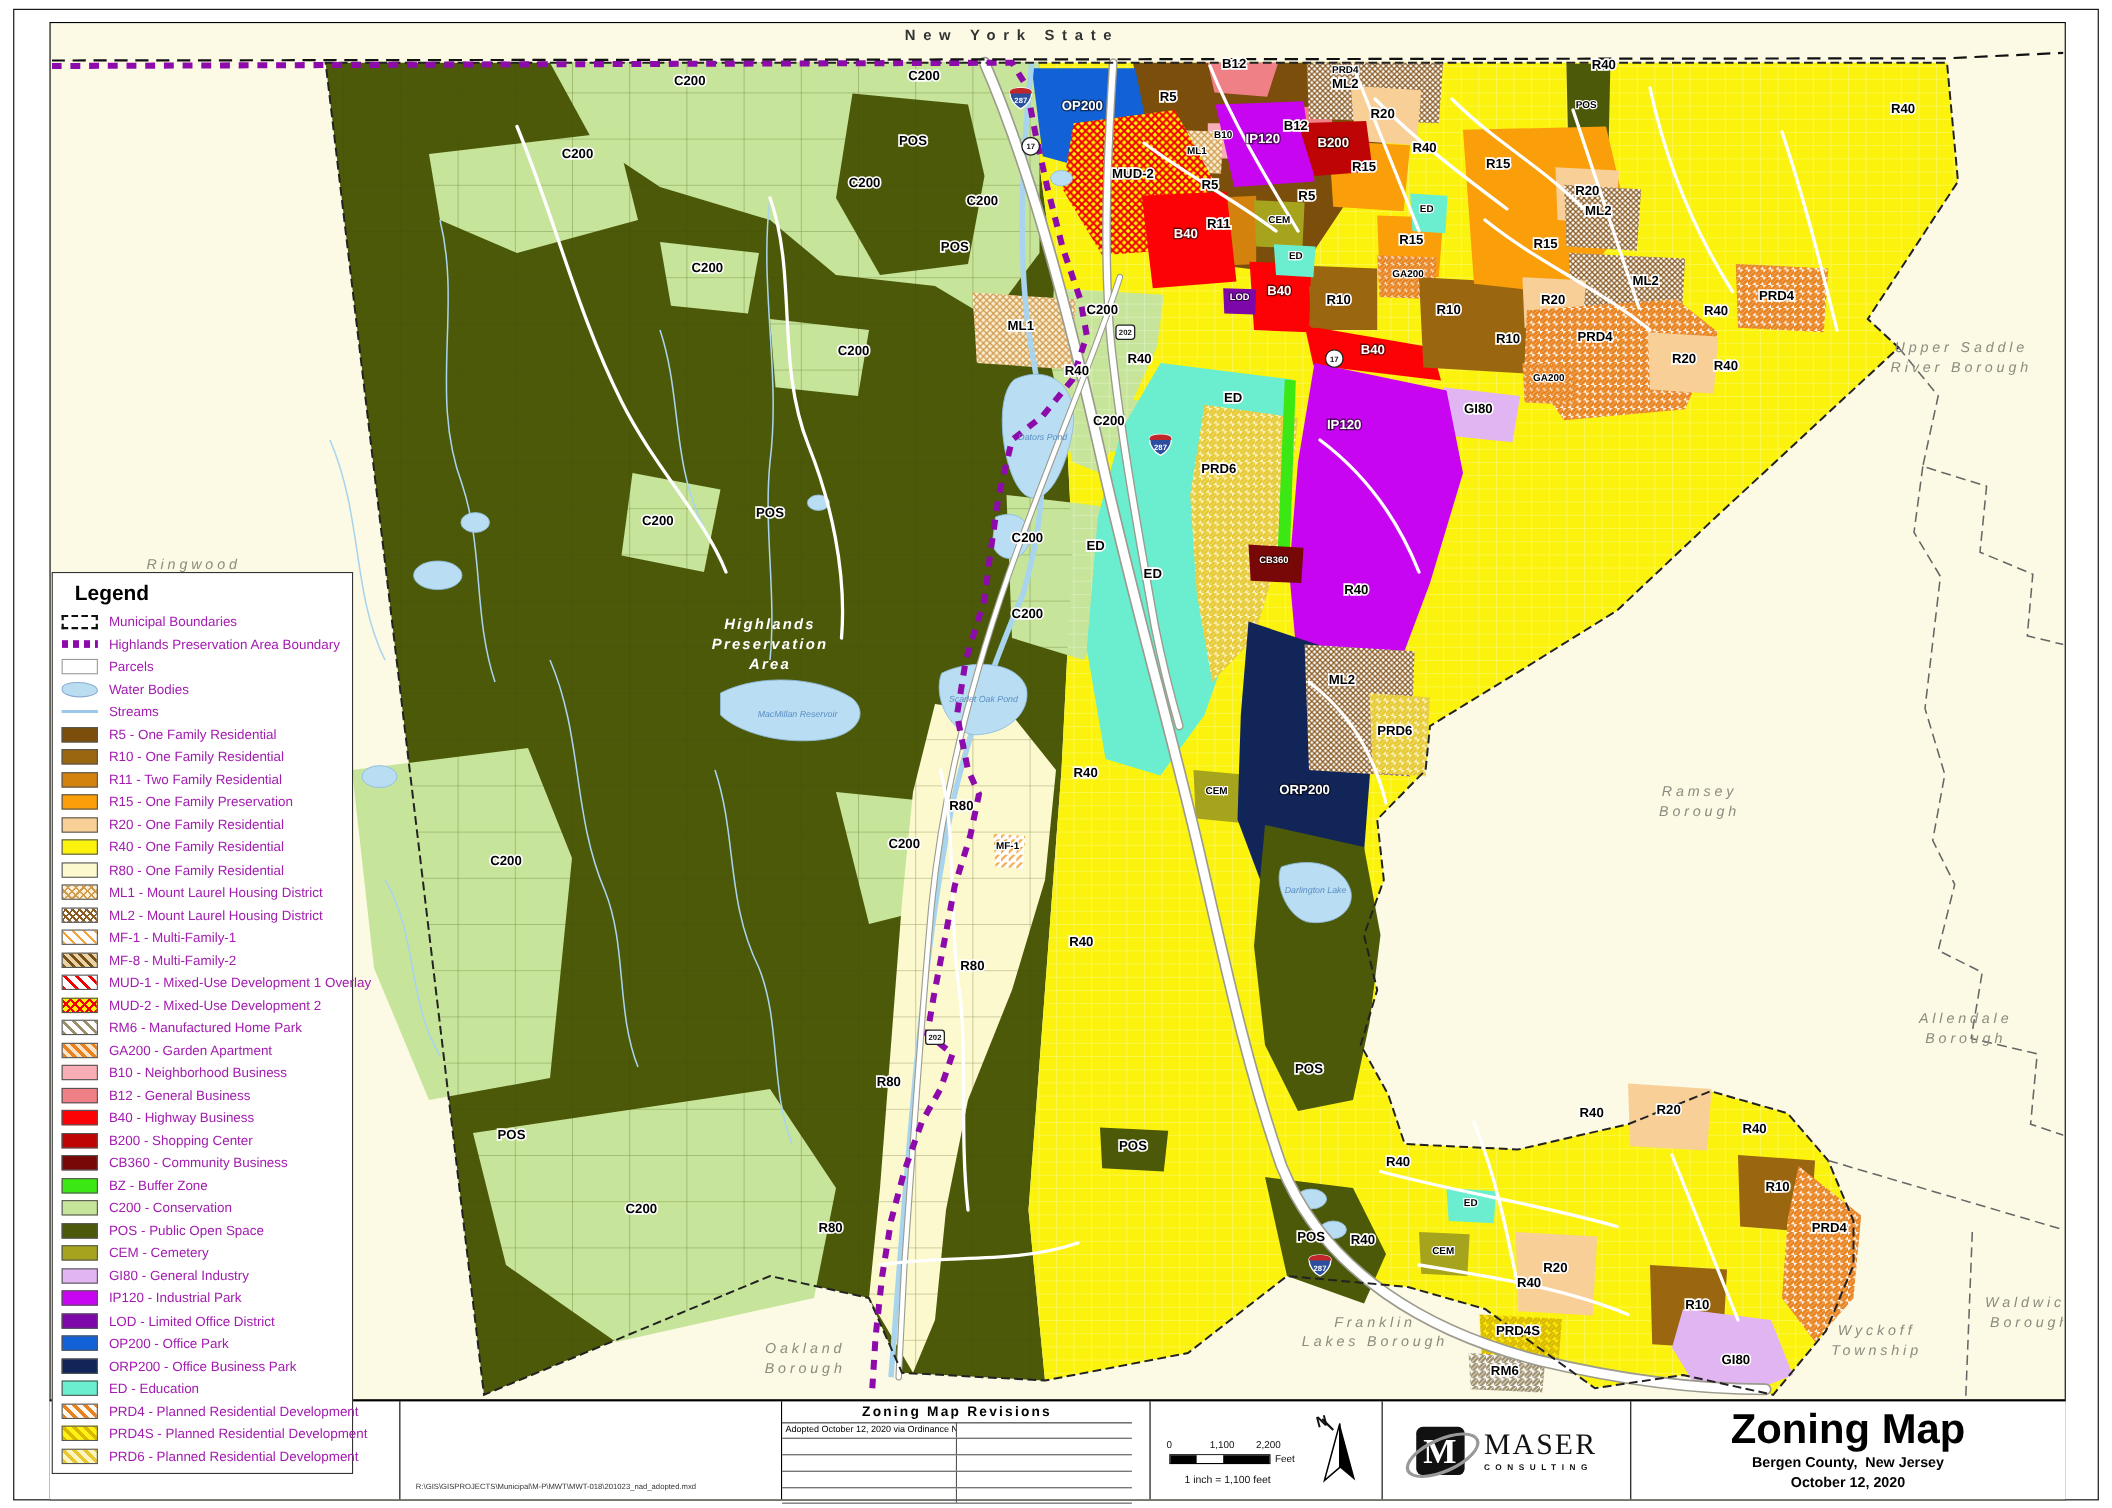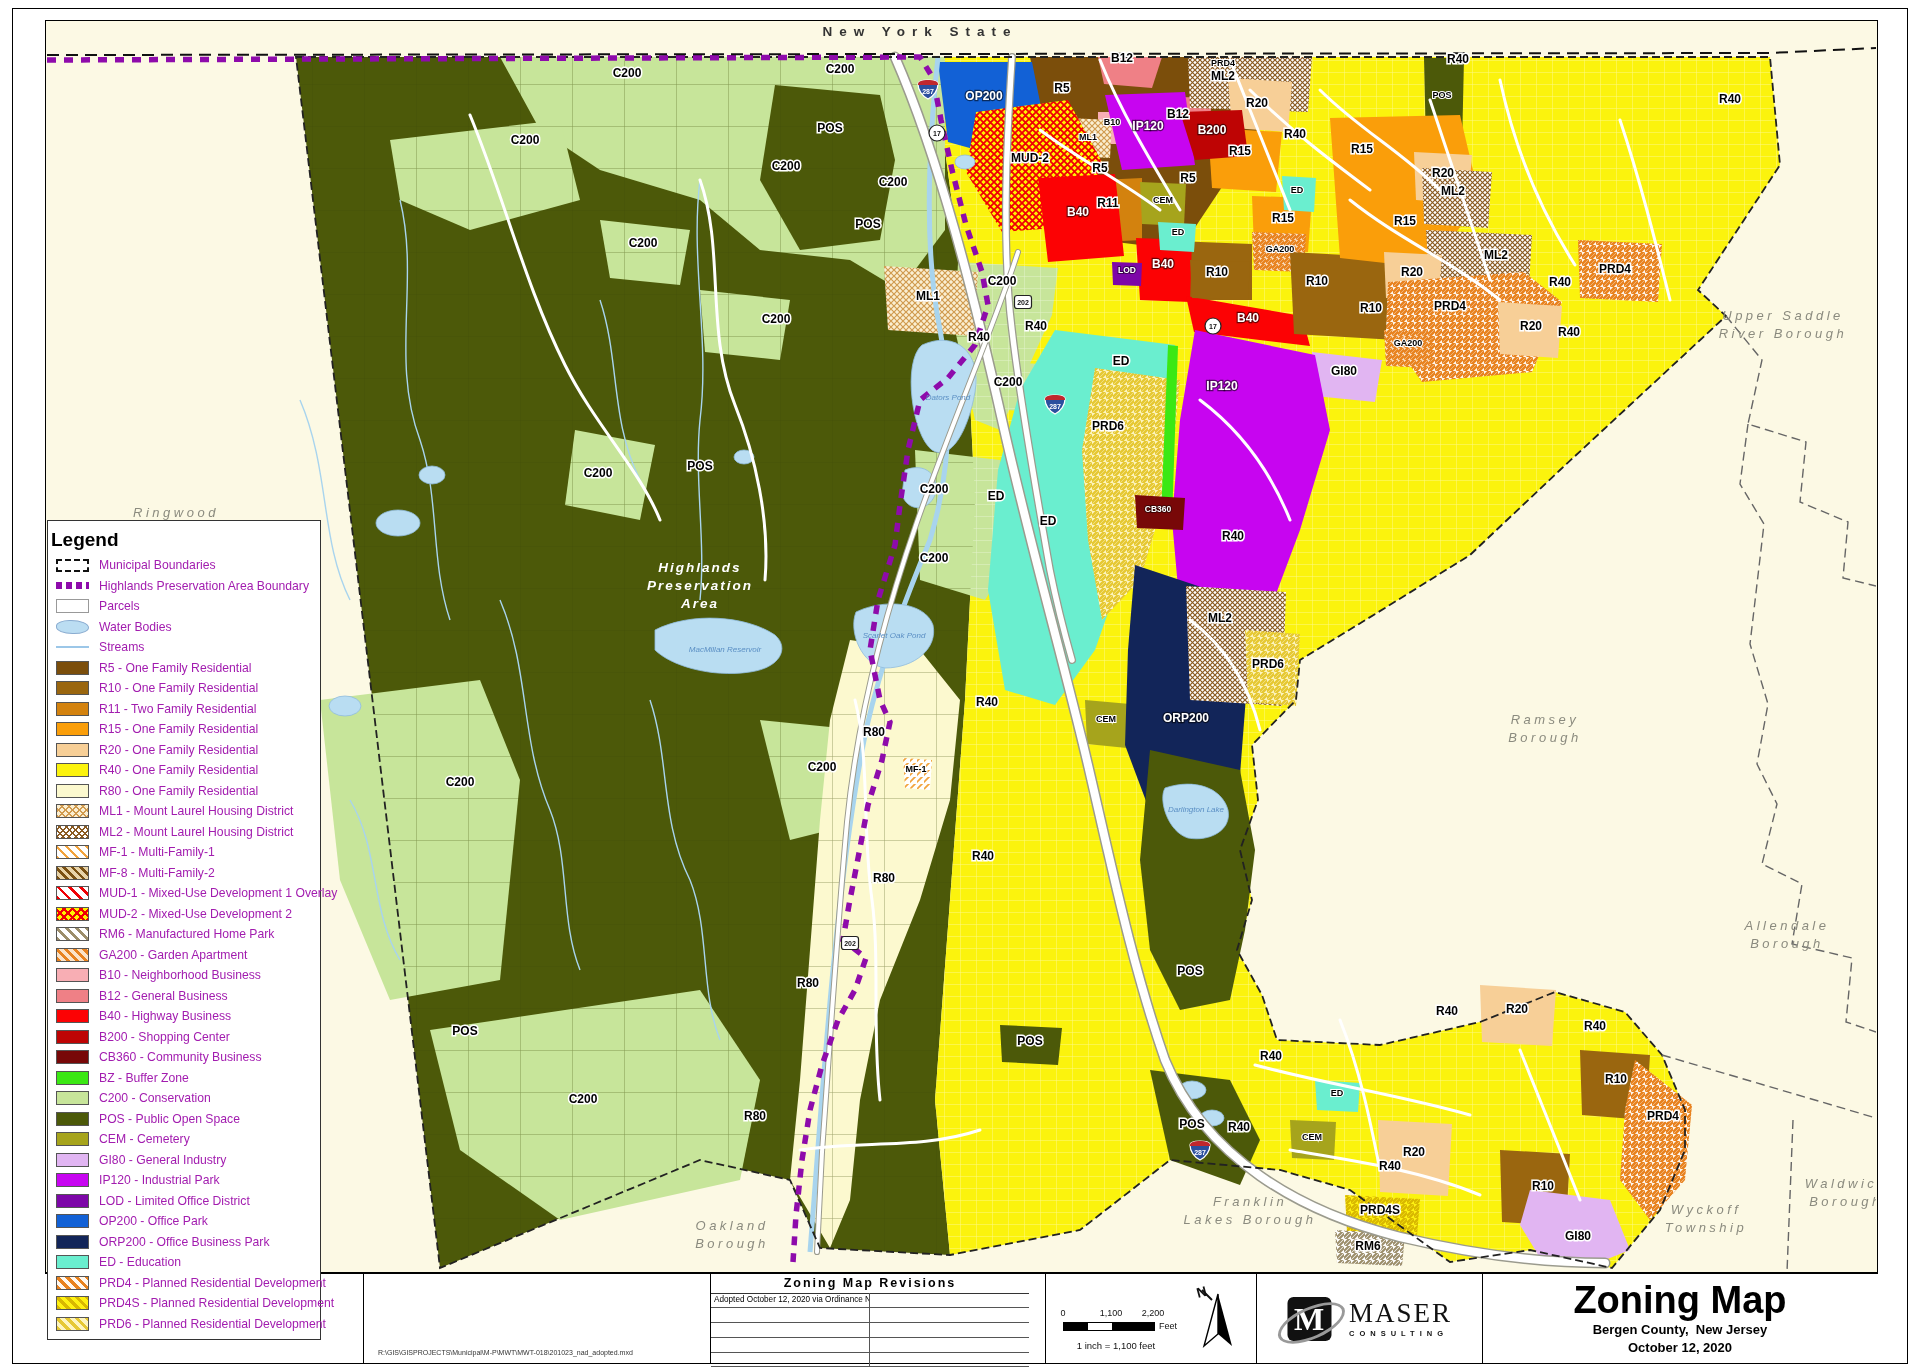--- a/index.html
+++ b/index.html
@@ -16,21 +16,21 @@
   .ml-z{font:bold 12px "Liberation Sans",sans-serif;fill:#000;stroke:#fff;stroke-width:3px;paint-order:stroke;text-anchor:middle;}
   .ml-zs{font:bold 9px "Liberation Sans",sans-serif;fill:#000;stroke:#fff;stroke-width:2.2px;paint-order:stroke;text-anchor:middle;}
   .ml-w{font:bold 12px "Liberation Sans",sans-serif;fill:#fff;stroke:rgba(0,0,0,.55);stroke-width:2.4px;paint-order:stroke;text-anchor:middle;}
   .ml-ws{font:bold 8.5px "Liberation Sans",sans-serif;fill:#fff;stroke:rgba(0,0,0,.5);stroke-width:2px;paint-order:stroke;text-anchor:middle;}
   .ml-wa{font:italic 8px "Liberation Sans",sans-serif;fill:#5B8FC4;text-anchor:middle;}
   .sh-t{font:bold 7px "Liberation Sans",sans-serif;fill:#fff;text-anchor:middle;}
   .sh-tb{fill:#111;}
 
   
   .legend{position:absolute;left:47px;top:520px;width:272px;height:818px;background:#fff;border:1.4px solid #333;z-index:5;}
-  .legend-title{font-size:19px;font-weight:bold;padding:8px 0 4px 3px;color:#000;}
+  .legend-title{font-size:19px;font-weight:bold;padding:8px 0 4px 20px;color:#000;}
   .leg-row{height:20.5px;display:flex;align-items:center;padding-left:8px;}
   .leg-label{font-size:12.2px;color:#a21caf;white-space:nowrap;}
   .sw{width:33px;height:14px;border:1px solid #555;flex:none;margin-right:10px;box-sizing:border-box;background:#fff;}
   .sw-municipal{border:2.4px dashed #111;height:13px;background:#fff;}
   .sw-highlands{border:none;height:7px;background:repeating-linear-gradient(90deg,#8E0BAB 0 6px,#fff 6px 10px);}
   .sw-parcels{border:1px solid #999;background:#fff;}
   .sw-water{background:#BBDDF2;border:1px solid #8AACD0;border-radius:45% 60% 50% 55%;}
   .sw-streams{border:none;background:linear-gradient(transparent 42%,#9CC7E8 42% 58%,transparent 58%);}
   .sw-ml1{background-color:#FBEFD2;background-image:repeating-linear-gradient(45deg,#D09A4E 0 1.5px,transparent 1.5px 5px),repeating-linear-gradient(-45deg,#D09A4E 0 1.5px,transparent 1.5px 5px);}
   .sw-ml2{background-color:#fff;background-image:repeating-linear-gradient(45deg,#8A5A21 0 1.5px,transparent 1.5px 4.5px),repeating-linear-gradient(-45deg,#8A5A21 0 1.5px,transparent 1.5px 4.5px);}
@@ -491,21 +491,21 @@
         <div class="leg-row">
           <span class="sw" style="background: rgb(154, 102, 15);"></span>
           <span class="leg-label">R10 - One Family Residential</span>
         </div>
         <div class="leg-row">
           <span class="sw" style="background: rgb(211, 130, 14);"></span>
           <span class="leg-label">R11 - Two Family Residential</span>
         </div>
         <div class="leg-row">
           <span class="sw" style="background: rgb(250, 158, 10);"></span>
-          <span class="leg-label">R15 - One Family Residential</span>
+          <span class="leg-label">R15 - One Family Preservation</span>
         </div>
         <div class="leg-row">
           <span class="sw" style="background: rgb(247, 207, 151);"></span>
           <span class="leg-label">R20 - One Family Residential</span>
         </div>
         <div class="leg-row">
           <span class="sw" style="background: rgb(251, 243, 13);"></span>
           <span class="leg-label">R40 - One Family Residential</span>
         </div>
         <div class="leg-row">

